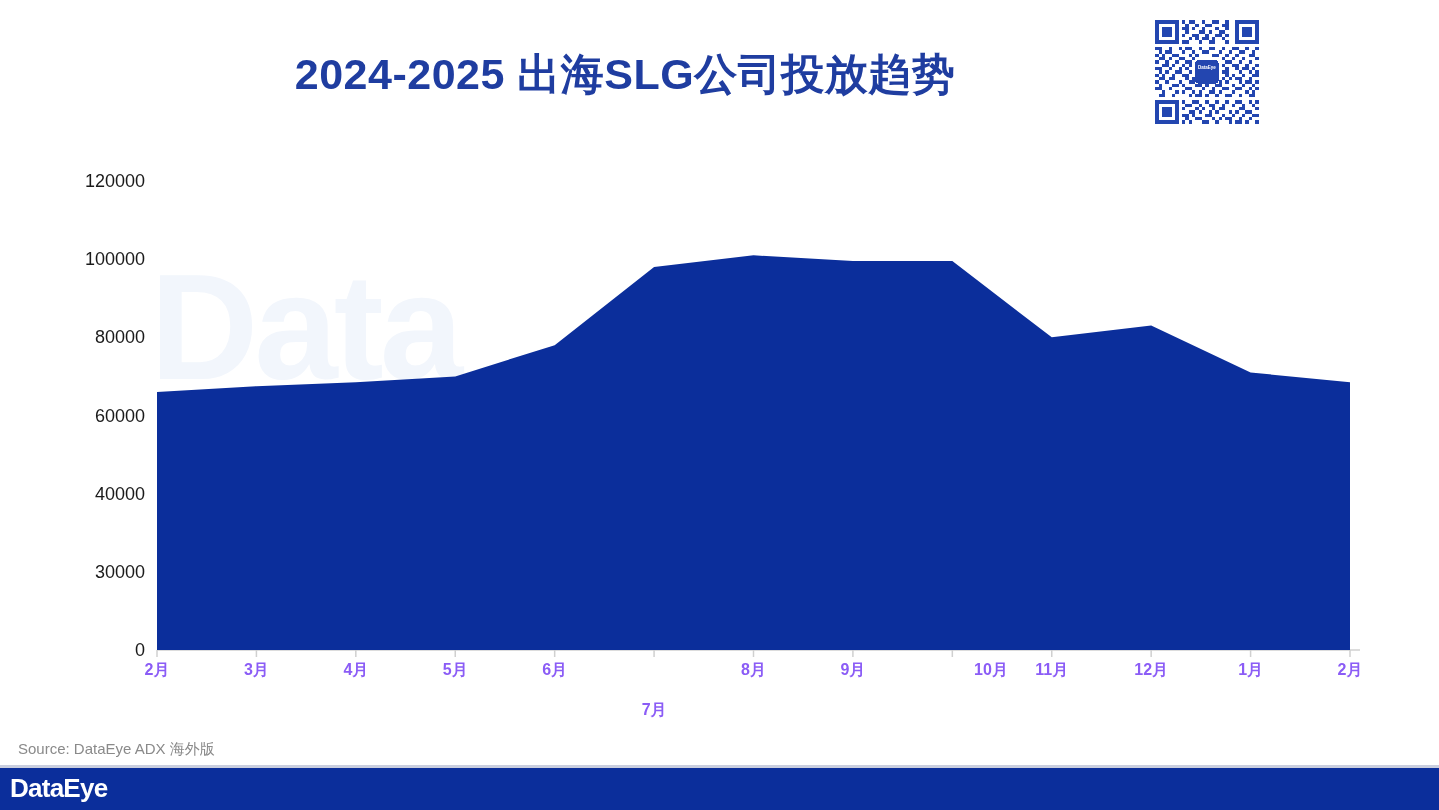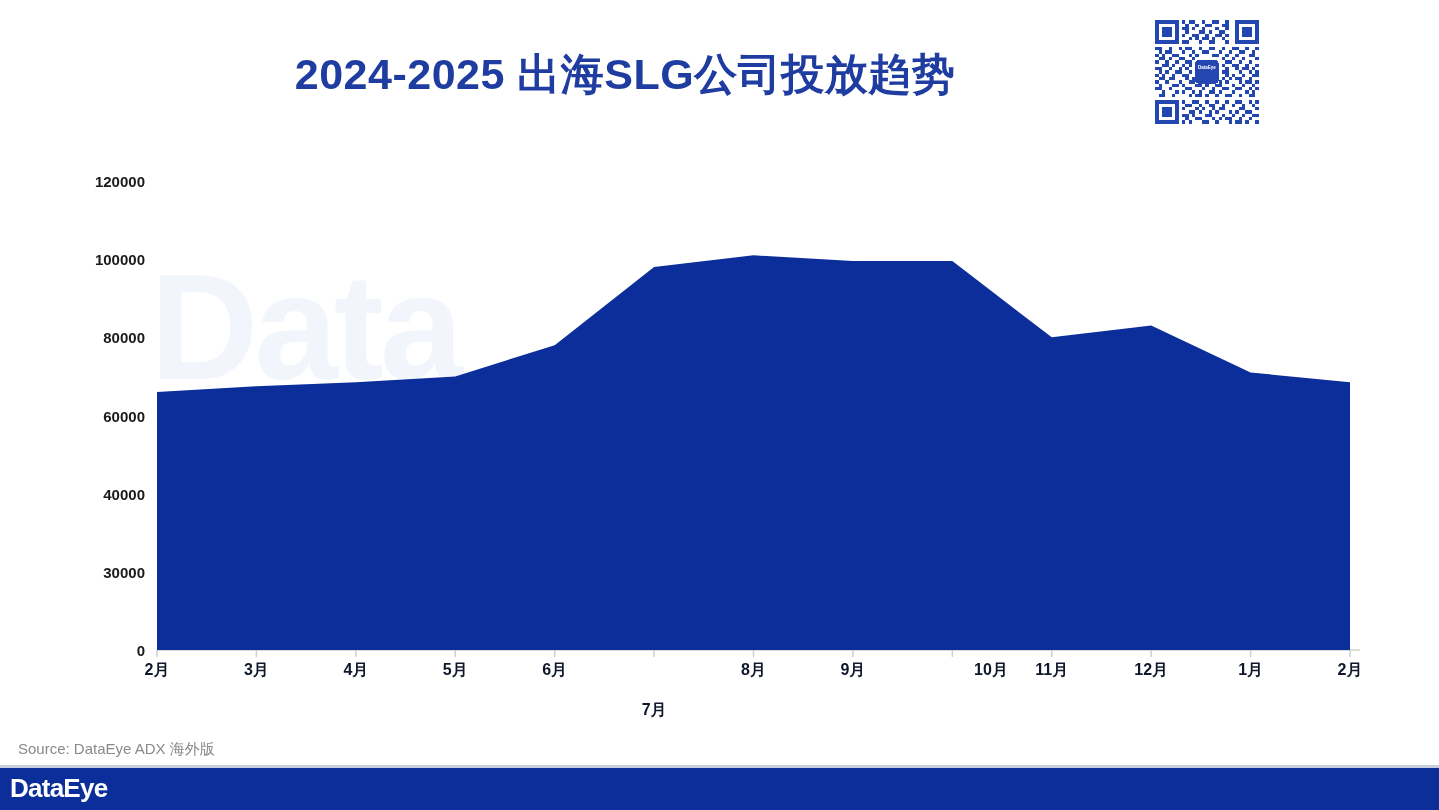--- a/index.html
+++ b/index.html
@@ -63,40 +63,40 @@
     letter-spacing: -4px;
     line-height: 1;
     user-select: none;
     white-space: nowrap;
   }
 
   .ytick-label {
     position: absolute;
     right: 0;
     transform: translateY(-50%);
-    font-size: 15px;
-    font-weight: bold;
+    font-size: 18px;
+    font-weight: normal;
     color: #1A1A1A;
     white-space: nowrap;
   }
   .ytick-col {
     position: absolute;
     left: 0;
     top: 0;
     width: 145px;
     height: 700px;
   }
 
   .xtick-label {
     position: absolute;
     transform: translateX(-50%);
     top: 660px;
     font-size: 16px;
     font-weight: bold;
-    color: #0f172a;
+    color: #8b5cf6;
     white-space: nowrap;
   }
 
   
   .source-text {
     position: absolute;
     left: 18px;
     top: 740px;
     font-size: 15px;
     color: #8A8A8A;

